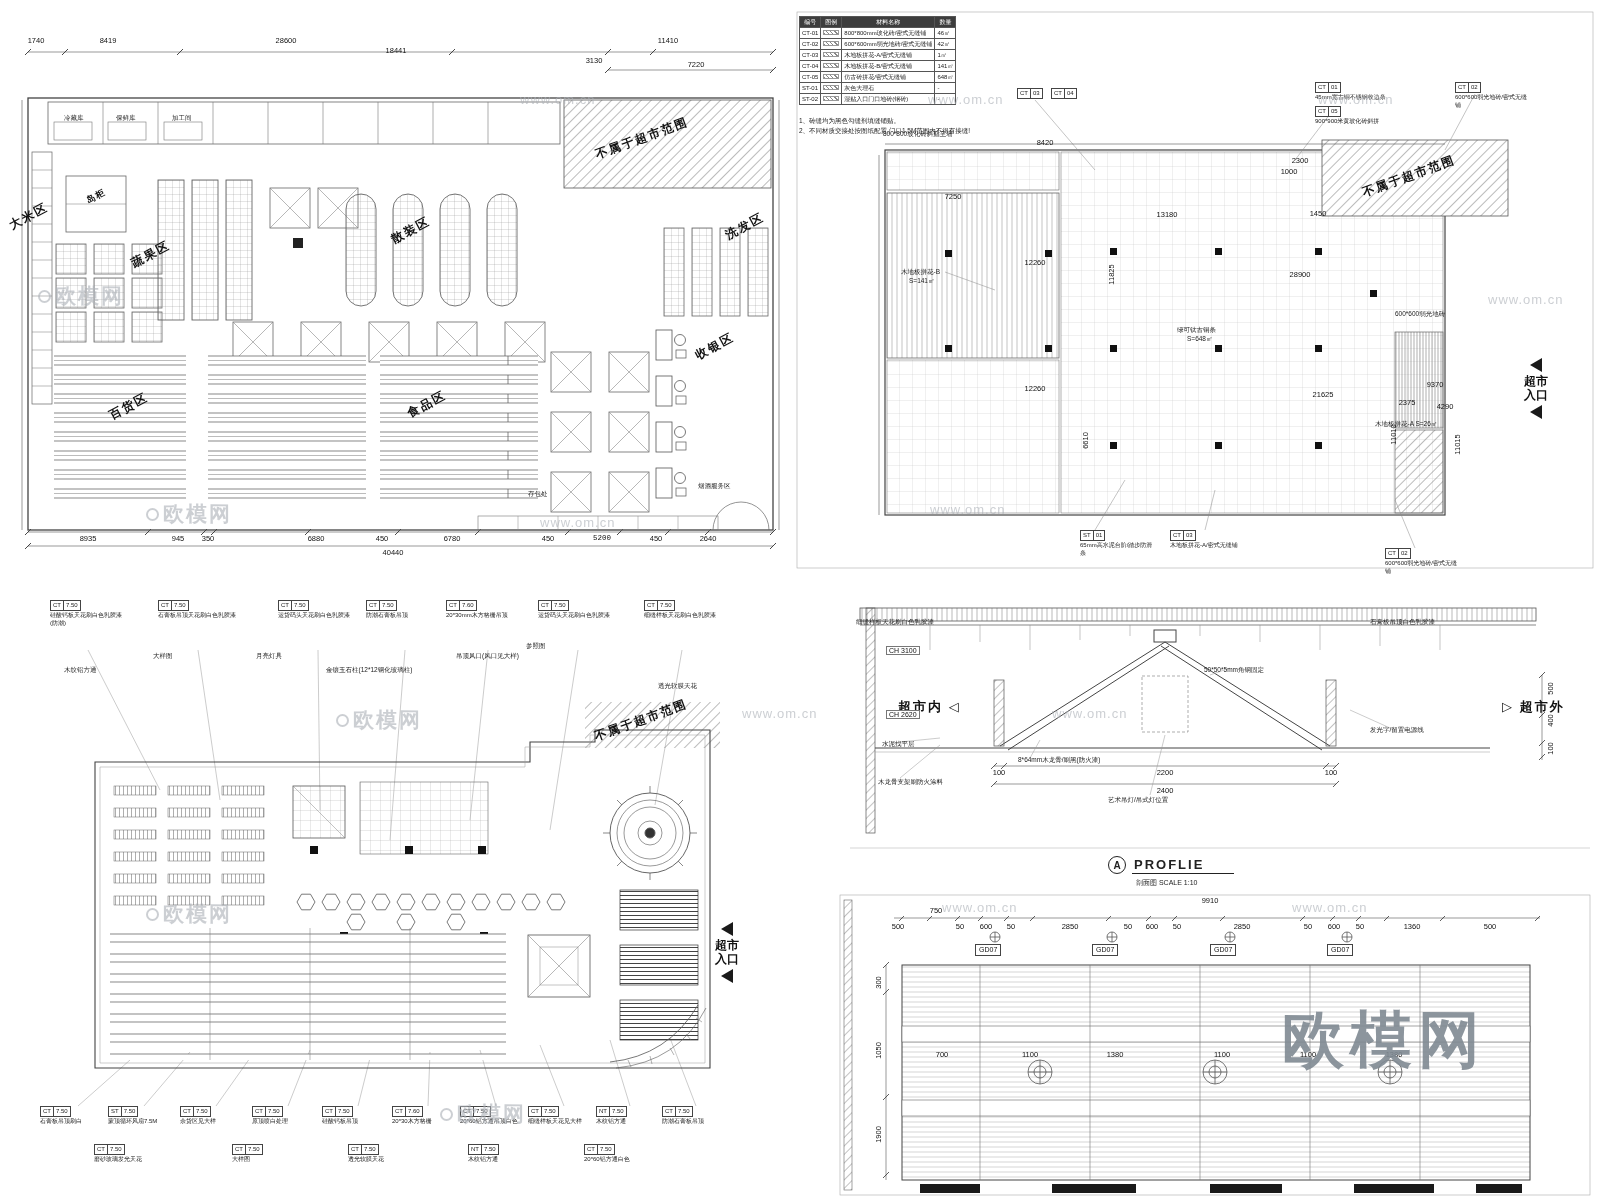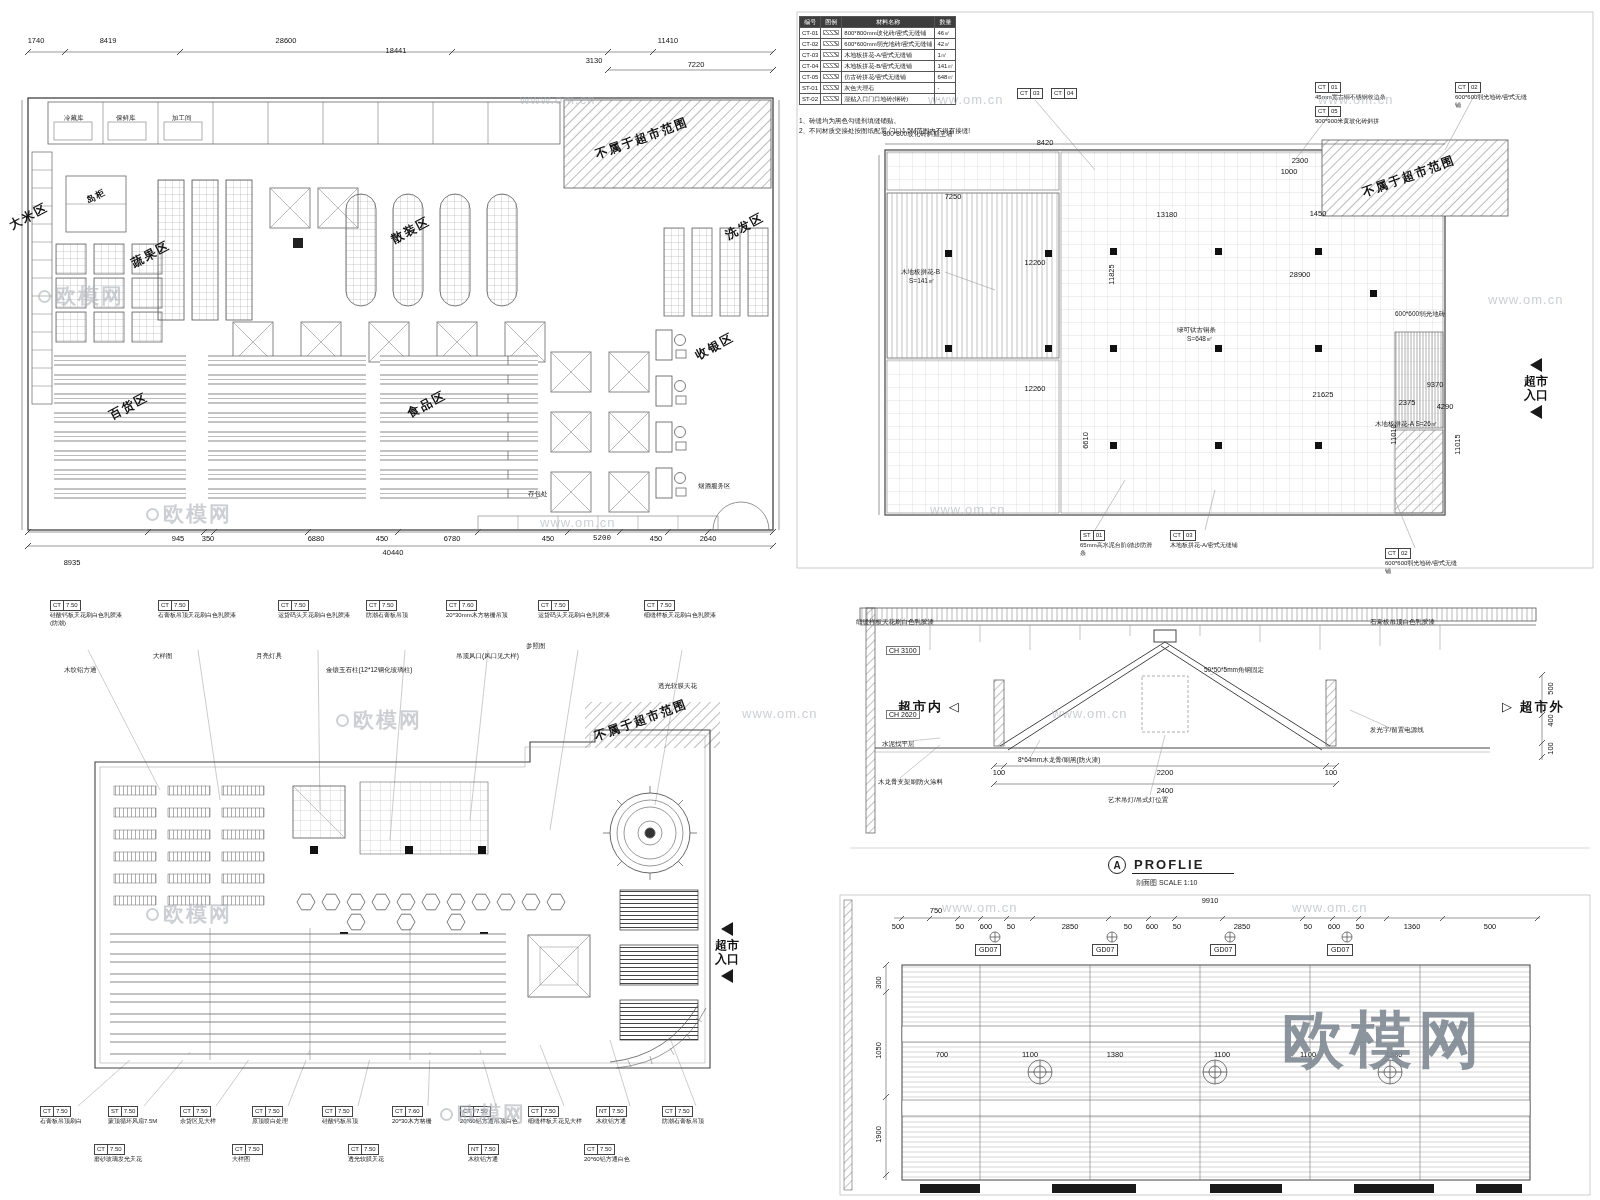--- a/index.html
+++ b/index.html
@@ -149,21 +149,21 @@
   </svg>
   <div class="layer">
 
   <span class="dim" style="left: 28px; top: 6px;">1740</span>
       <span class="dim" style="left: 100px; top: 6px;">8419</span>
       <span class="dim" style="left: 278px; top: 6px;">28600</span>
       <span class="dim" style="left: 388px; top: 16px;">18441</span>
       <span class="dim" style="left: 586px; top: 6px; margin-top: 20px;">3130</span>
       <span class="dim" style="left: 660px; top: 6px;">11410</span>
       <span class="dim" style="left: 688px; top: 30px;">7220</span>
-      <span class="dim" style="left: 64px; top: 504px; margin-top: 24px;">8935</span>
+      <span class="dim" style="left: 80px; top: 504px;">8935</span>
       <span class="dim" style="left: 170px; top: 504px;">945</span>
       <span class="dim" style="left: 200px; top: 504px;">350</span>
       <span class="dim" style="left: 284px; top: 504px; padding-left: 48px;">6880</span>
       <span class="dim" style="left: 374px; top: 504px;">450</span>
       <span class="dim" style="left: 444px; top: 504px;">6780</span>
       <span class="dim" style="left: 540px; top: 504px;">450</span>
       <span class="dim" style="left: 594px; top: 504px; font-family: Liberation Mono, monospace;">5200</span>
       <span class="dim" style="left: 648px; top: 504px;">450</span>
       <span class="dim" style="left: 700px; top: 504px;">2640</span>
       <span class="dim" style="left: 385px; top: 518px;">40440</span>

